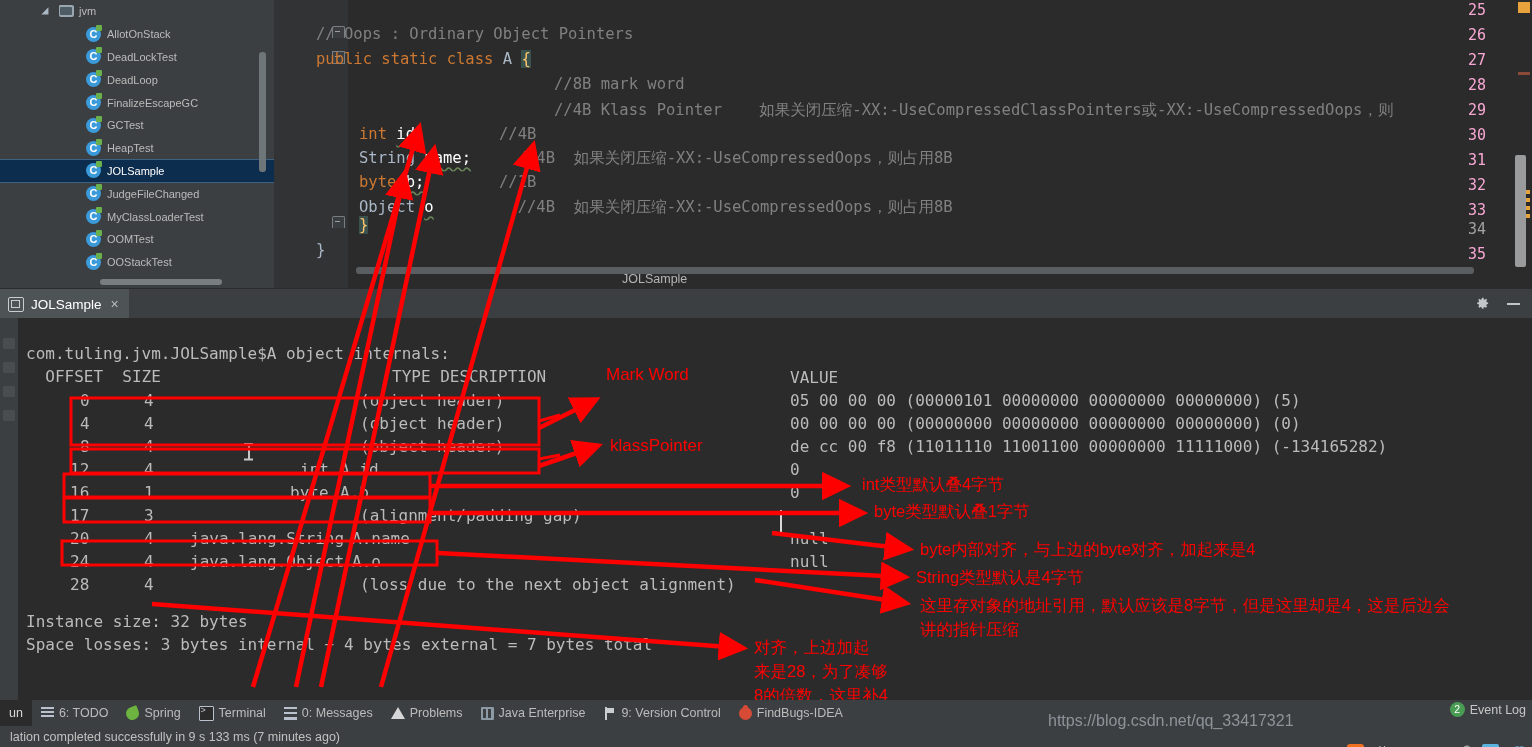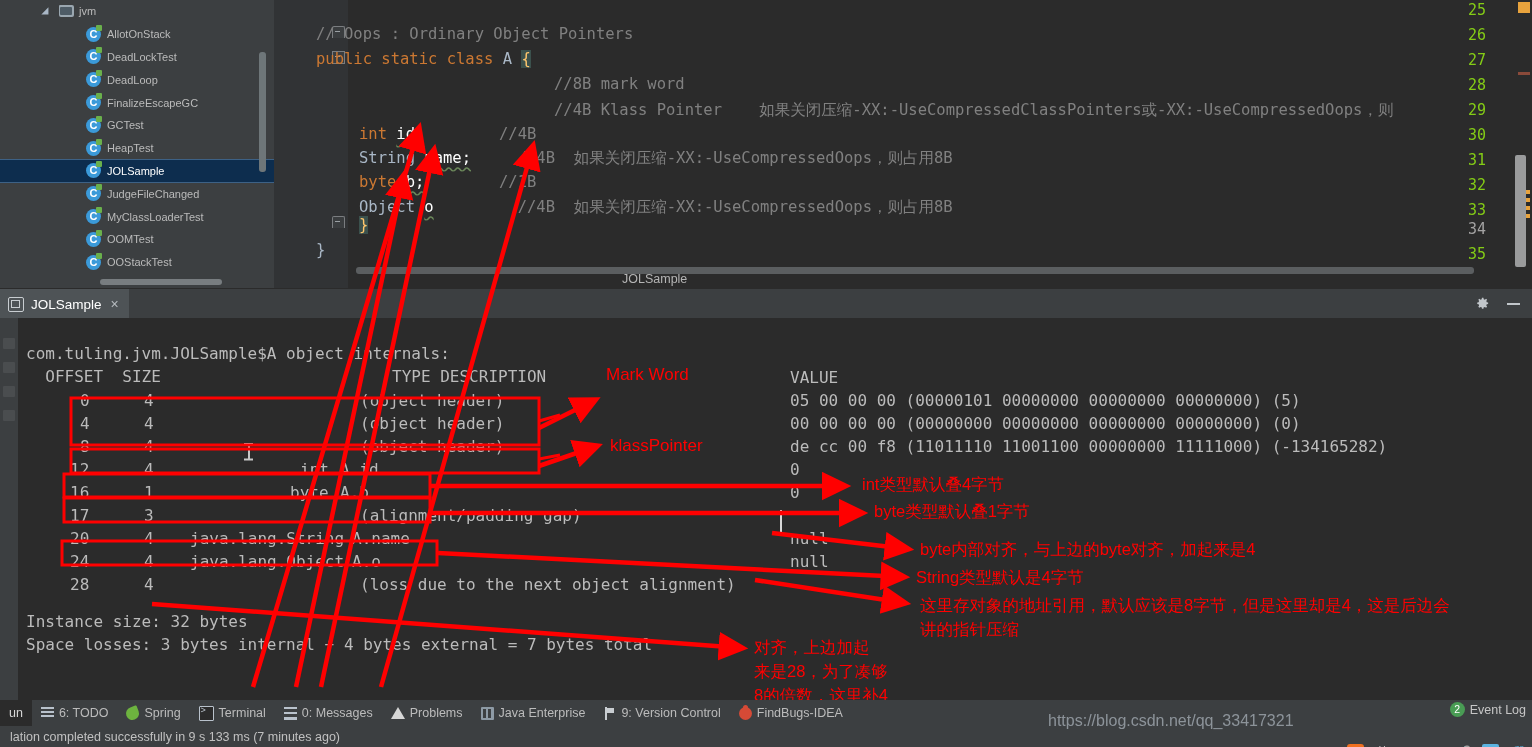--- a/index.html
+++ b/index.html
@@ -21,21 +21,21 @@
   .folder-ico:before{content:"";position:absolute;left:1px;top:2px;width:12px;height:8px;background:#4e5c66;border-radius:1px;}
   .cls-ico{width:15px;height:15px;border-radius:50%;background:#3b9ad9;margin-right:6px;display:inline-block;position:relative;flex:0 0 auto;}
   .cls-ico:before{content:"C";position:absolute;left:0;top:-1px;width:15px;text-align:center;font-size:11px;font-weight:bold;color:#ffffff;line-height:16px;}
   .cls-ico:after{content:"";position:absolute;right:-1px;top:-2px;width:6px;height:6px;background:#6ab04c;border-radius:1px;}
   #tree-scroll{right:8px;top:52px;width:7px;height:120px;background:#6e7679;border-radius:3px;}
   #tree-hscroll{left:100px;bottom:3px;width:122px;height:6px;background:#787d80;border-radius:3px;}
 
   
   #editor{left:274px;top:0;width:1258px;height:288px;background:#2b2b2b;overflow:hidden;}
   #gutter{left:0;top:0;width:74px;height:288px;background:#313335;}
-  .lnum{position:absolute;right:46px;font-family:"DejaVu Sans Mono","Liberation Mono",monospace;font-size:15px;color:#84cc16;text-align:right;width:34px;}
+  .lnum{position:absolute;right:46px;font-family:"DejaVu Sans Mono","Liberation Mono",monospace;font-size:15px;color:#f9a8d4;text-align:right;width:34px;}
   .lnum.cur{color:#a4a3a3;}
   .fold{position:absolute;left:58px;width:11px;height:11px;border:1px solid #7a7d80;background:#3a3d3f;}
   .fold:after{content:"";position:absolute;left:2px;top:4px;width:5px;height:1px;background:#9aa0a4;}
   .fold.open{border-radius:2px 2px 0 0;border-bottom:none;}
   .code{position:absolute;left:74px;font-family:"DejaVu Sans Mono","Liberation Mono",monospace;font-size:15.5px;white-space:pre;color:#a9b7c6;letter-spacing:0px;}
   .cm{color:#808080;}
   .kw{color:#cc7832;}
   .ty{color:#a9b7c6;}
   .cls-name{color:#a9b7c6;}
   .fld{color:#ffffff;}

